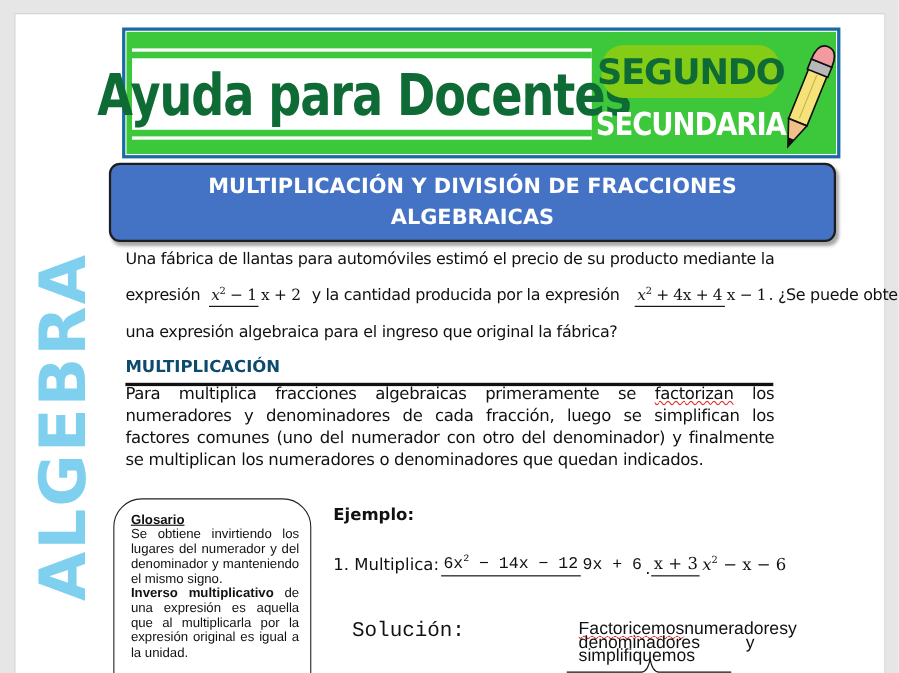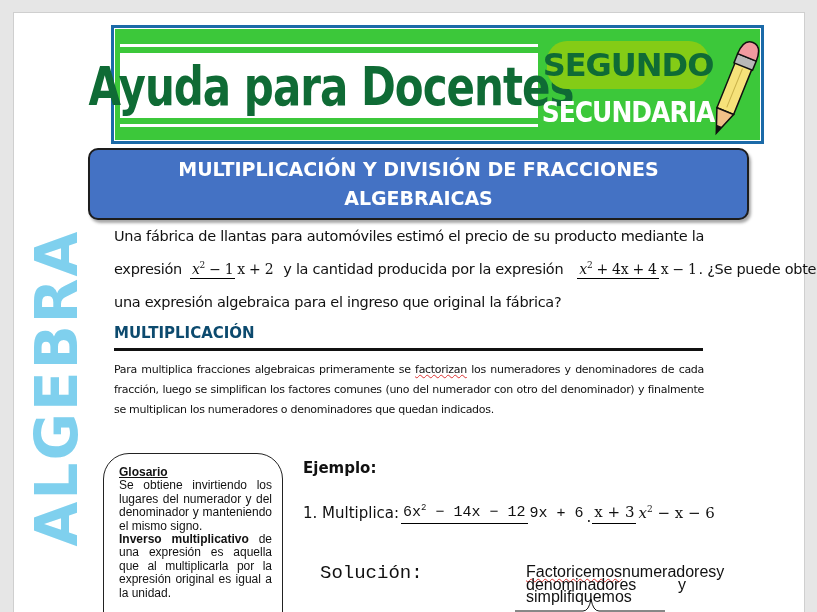--- a/index.html
+++ b/index.html
@@ -43,21 +43,21 @@
   .level-text {
     position: absolute; left: 432px; top: 63px; width: 162px; height: 40px;
     display: flex; align-items: center; justify-content: center;
     font-family: "DejaVu Sans", sans-serif; font-weight: bold; font-size: 25px;
     color: #ffffff; letter-spacing: -1px; transform: scaleY(1.15);
   }
   .pencil { position: absolute; left: 594px; top: 4px; width: 52px; height: 108px; }
 
   
   .title-box {
-    position: absolute; left: 88px; top: 148px; width: 661px; height: 72px;
+    position: absolute; left: 99px; top: 148px; width: 661px; height: 72px;
     background: #4472c4; border: 2px solid #1d1d1d; border-radius: 10px;
     box-shadow: 2px 3px 3px rgba(0,0,0,0.35);
     display: flex; flex-direction: column; align-items: center; justify-content: center;
     color: #ffffff; font-family: "DejaVu Sans", sans-serif; font-weight: bold; font-size: 19px;
     line-height: 29px; text-align: center;
   }
 
   
   .side-word {
     position: absolute; left: 12px; top: 223px; width: 90px; height: 330px;
@@ -88,22 +88,22 @@
   sup { font-size: 9px; vertical-align: super; line-height: 0; }
 
   .section-heading {
     position: absolute; left: 114px; top: 324px;
     font-weight: bold; font-size: 15px; color: #0c4a6e;
   }
   .section-rule {
     position: absolute; left: 114px; top: 348px; width: 589px; height: 3px; background: #111;
   }
   .p-body {
-    position: absolute; left: 114px; top: 360px; width: 590px;
-    font-size: 11px; line-height: 20px; text-align: justify; letter-spacing: -0.3px;
+    position: absolute; left: 114px; top: 348px; width: 590px;
+    font-size: 15px; line-height: 20px; text-align: justify; letter-spacing: -0.3px;
   }
   .spell { text-decoration: underline wavy #d33; text-decoration-thickness: 1px; }
 
   
   .glossary {
     position: absolute; left: 103px; top: 453px; width: 180px; height: 170px;
     border: 1.5px solid #222; border-radius: 26px 26px 0 0; padding: 12px 10px 0 15px;
     font-family: "Liberation Sans", sans-serif; font-size: 12px; line-height: 13.4px;
     text-align: justify; color: #111;
   }

